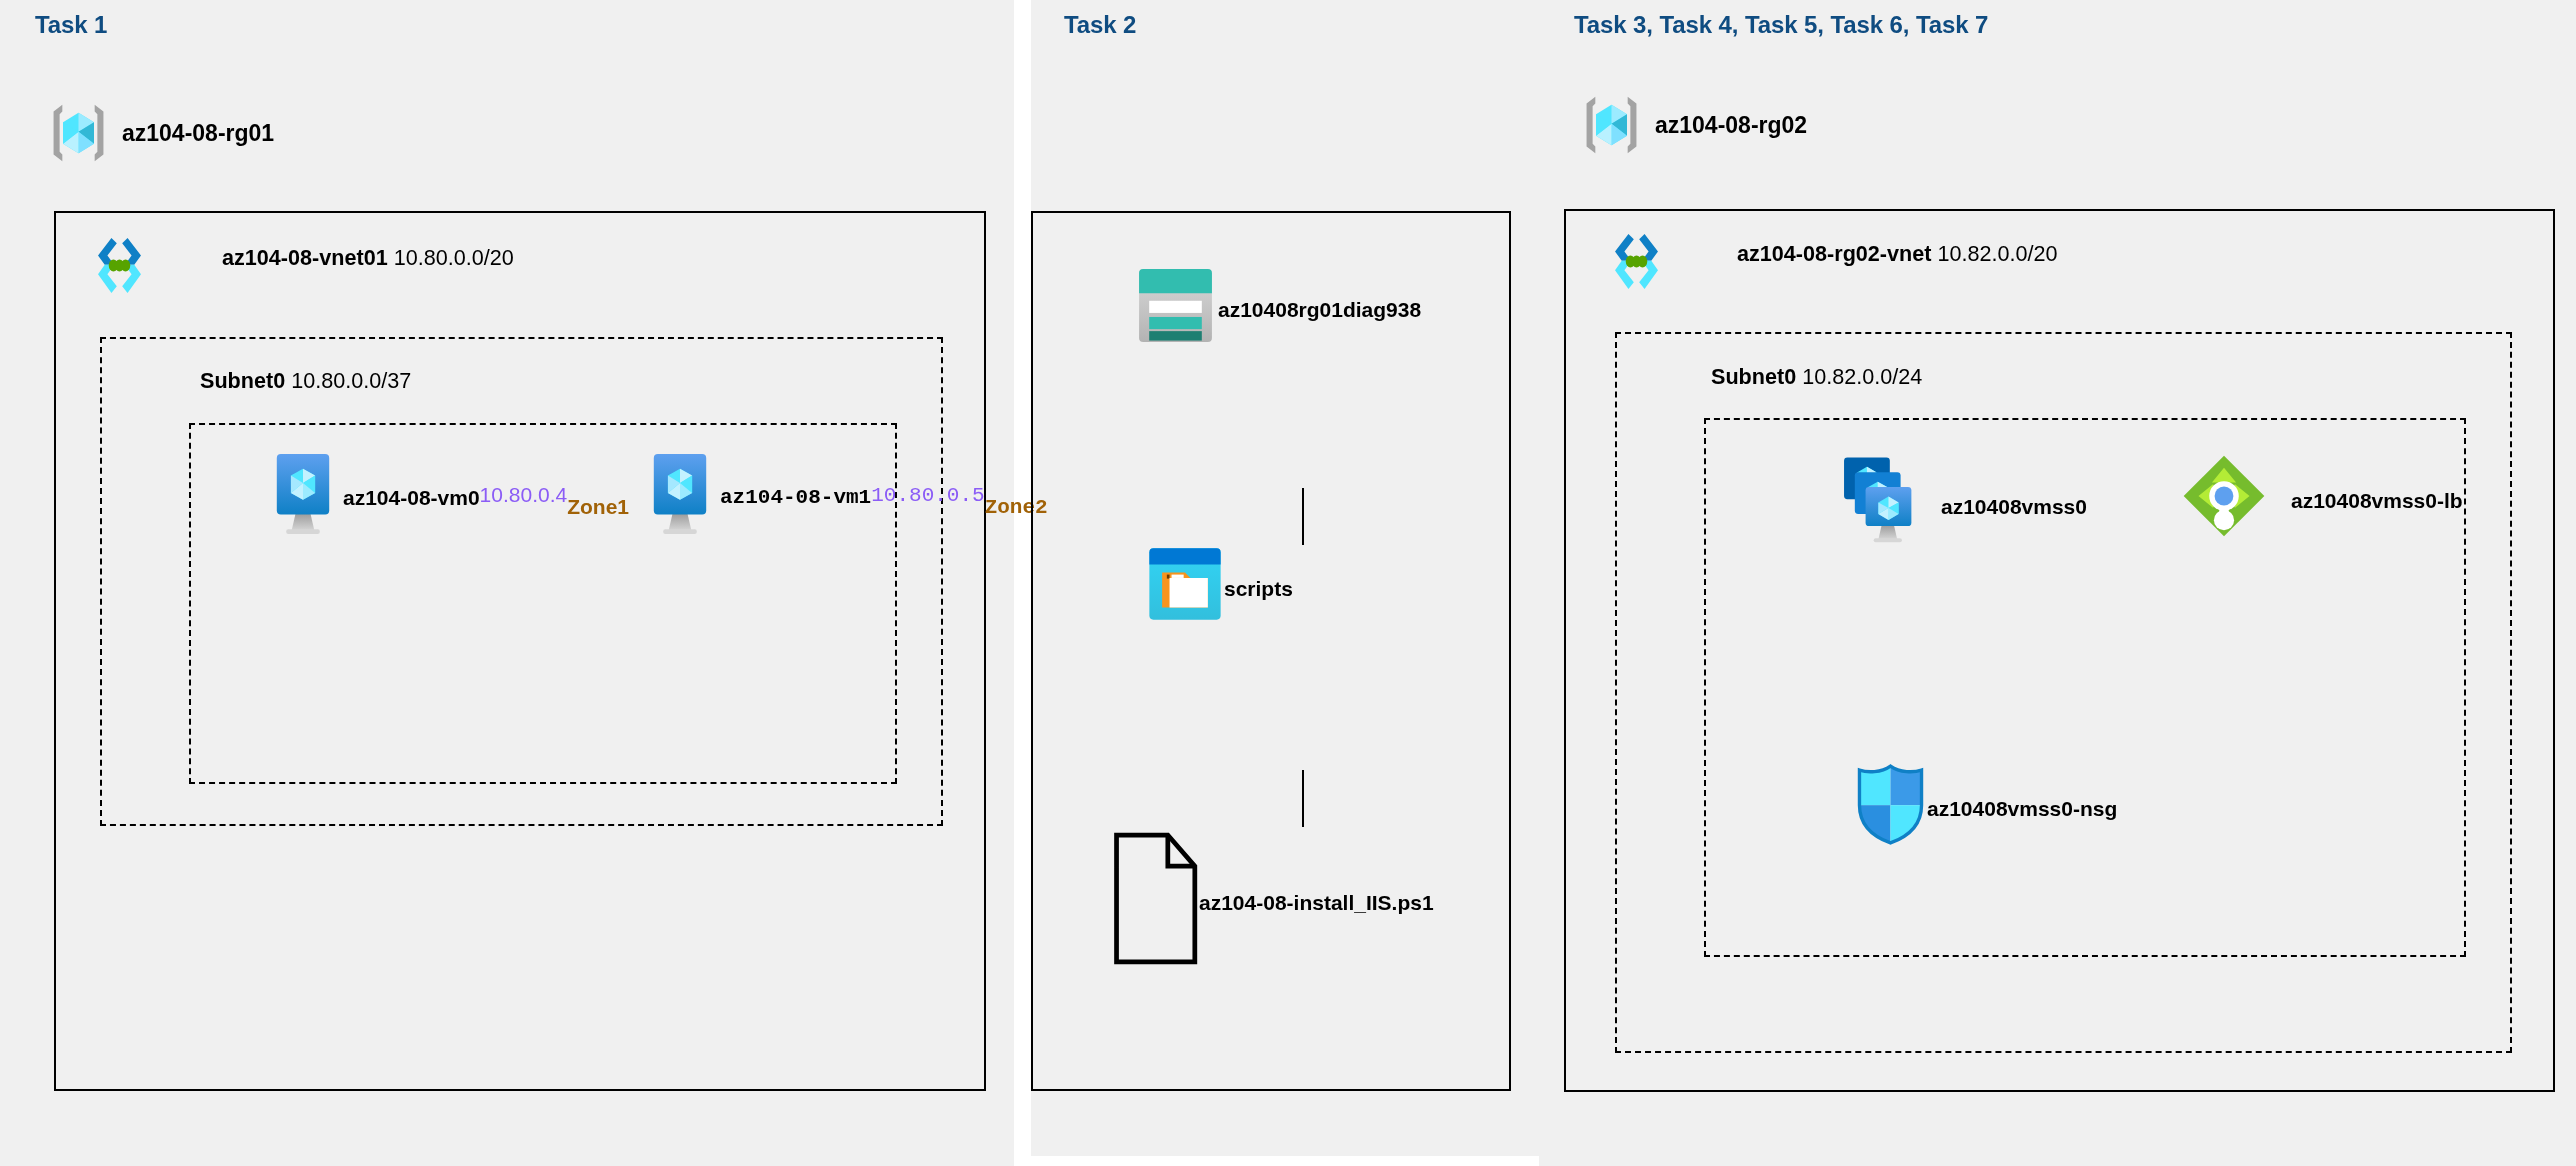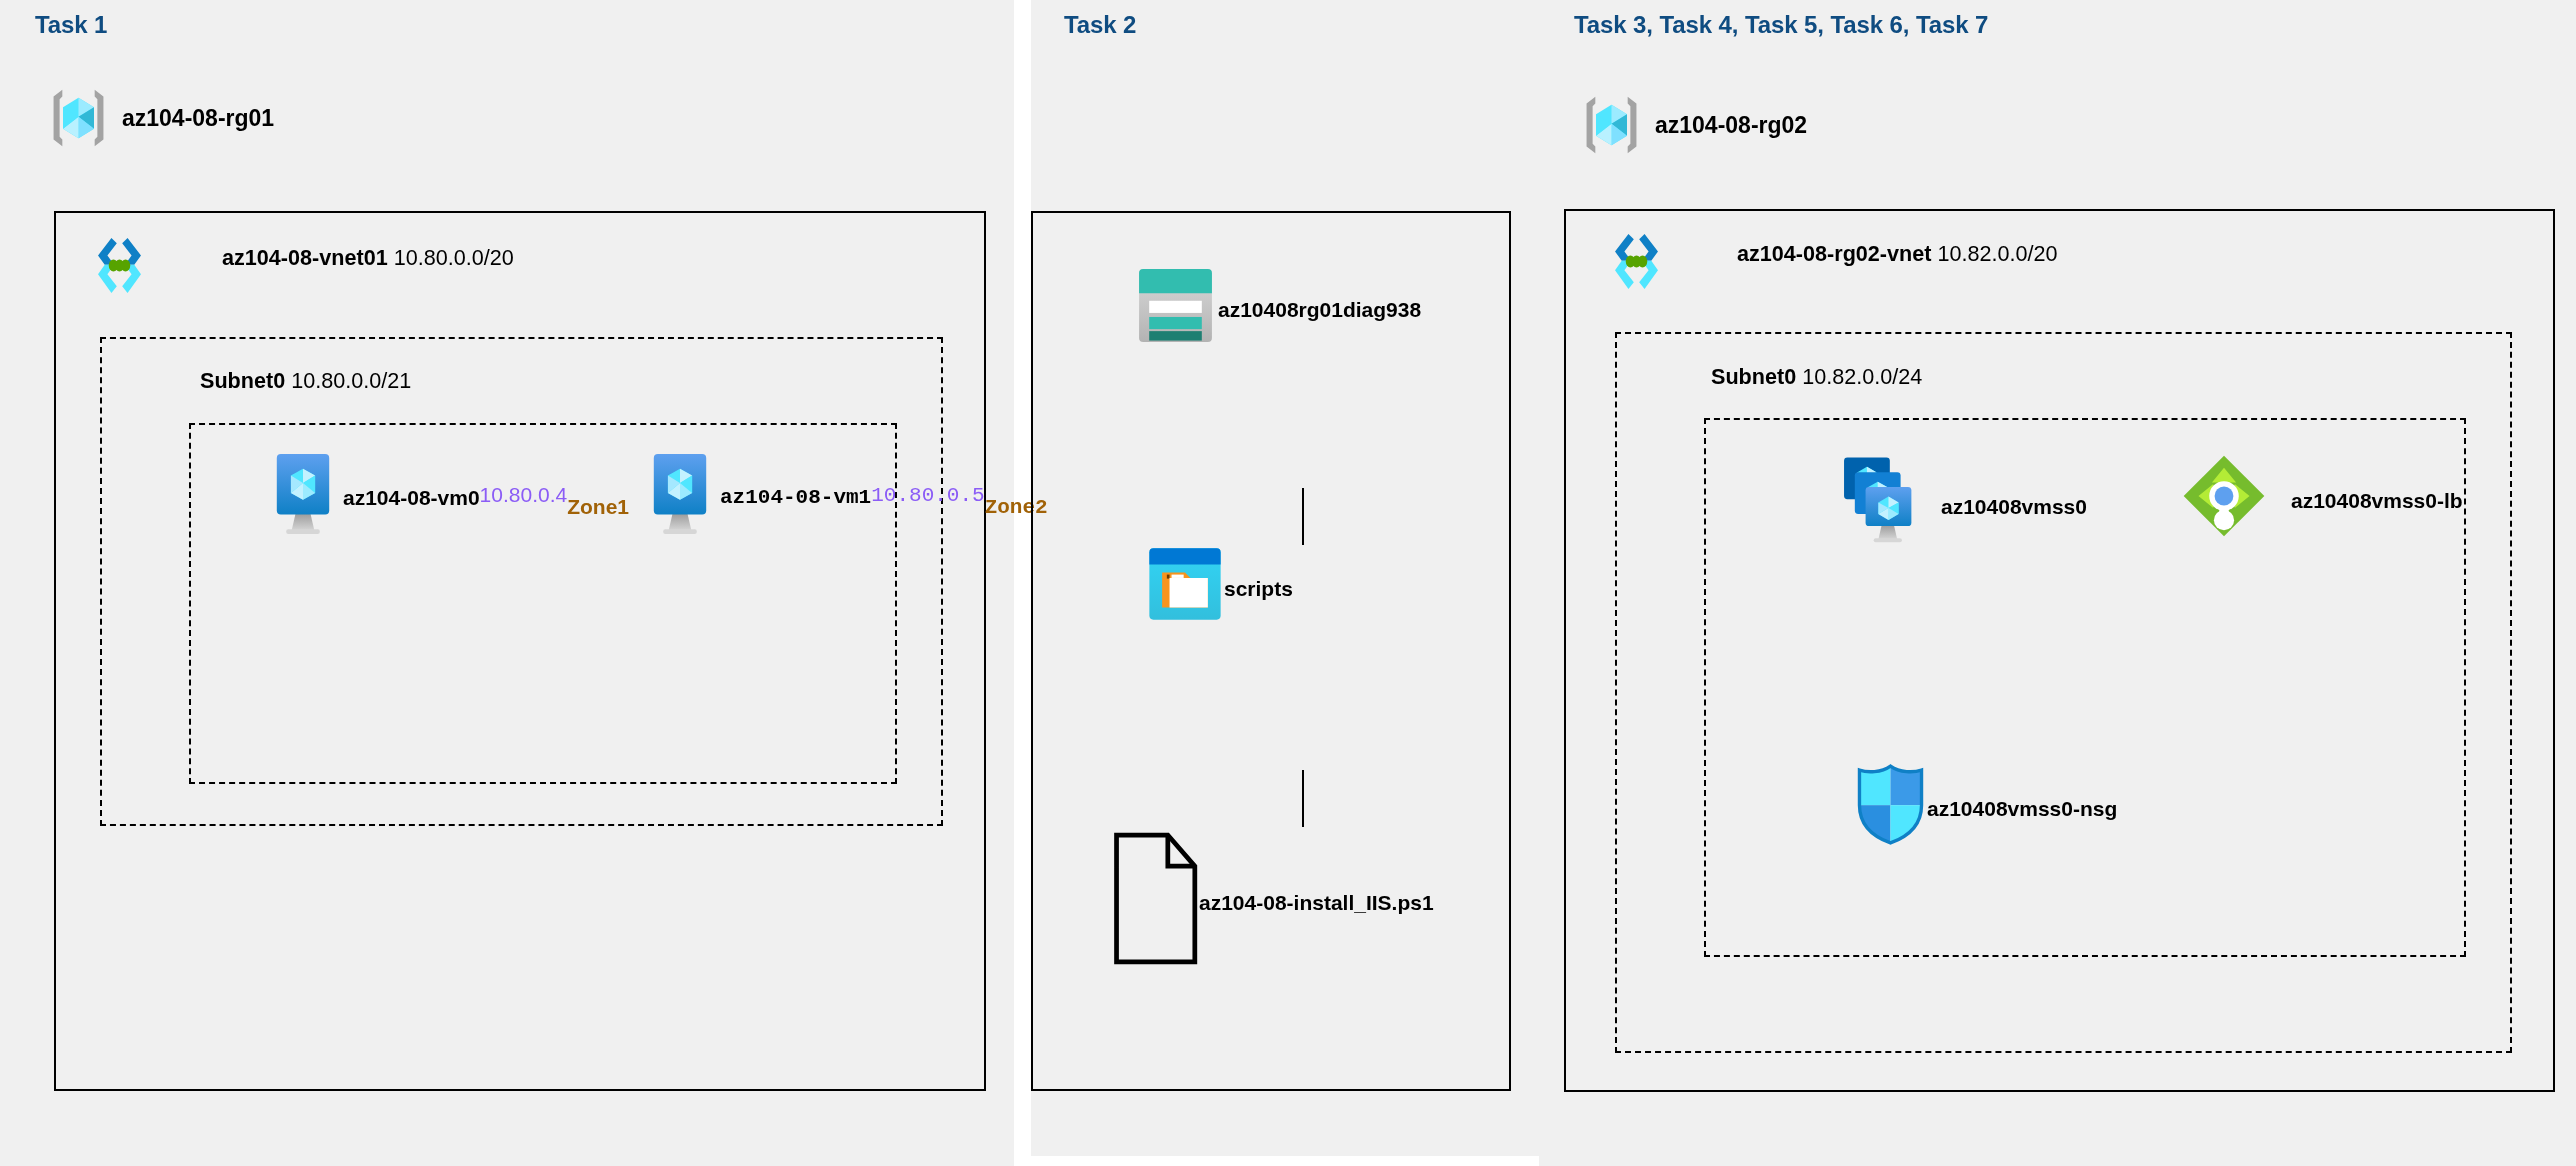--- a/index.html
+++ b/index.html
@@ -40,21 +40,21 @@
   #task-title-2 { left: 1064px; top: 10.8px; }
   #task-title-3 { left: 1574px; top: 10.8px; }
 
   
   .rg-row {
     position: absolute;
     display: flex;
     align-items: center;
     gap: 15px;
   }
-  #rg-row-1 { left: 50px;   top: 87px; }
+  #rg-row-1 { left: 50px;   top: 102px; }
   #rg-row-3 { left: 1583px; top: 94px; }
   .rg-label {
     font-size: 23px;
     font-weight: bold;
     color: #000000;
     white-space: nowrap;
   }
 
   
   .solid-box {
@@ -222,21 +222,21 @@
     </span>
   </div>
   <div class="inline-label" id="vnet-label-1">
     <span class="name">az104-08-vnet01</span> 
     <span class="cidr">10.80.0.0/20</span>
   </div>
 
   <div class="dashed-box" id="subnet-box-1"></div>
   <div class="inline-label" id="subnet-label-1">
     <span class="name">Subnet0</span> 
-    <span class="cidr">10.80.0.0/21</span>
+    <span class="cidr">10.80.0.0/37</span>
   </div>
 
   <div class="dashed-box" id="zone-box-1"></div>
 
   <div class="node" id="node-vm0">
     <span class="icon-wrap">
       <svg class="icon" width="80" height="86" viewBox="0 0 118 128">
         <defs>
           <linearGradient id="vmScreen0" x1="0" y1="0" x2="0" y2="1">
             <stop offset="0%" stop-color="#5ea0ef"></stop>

